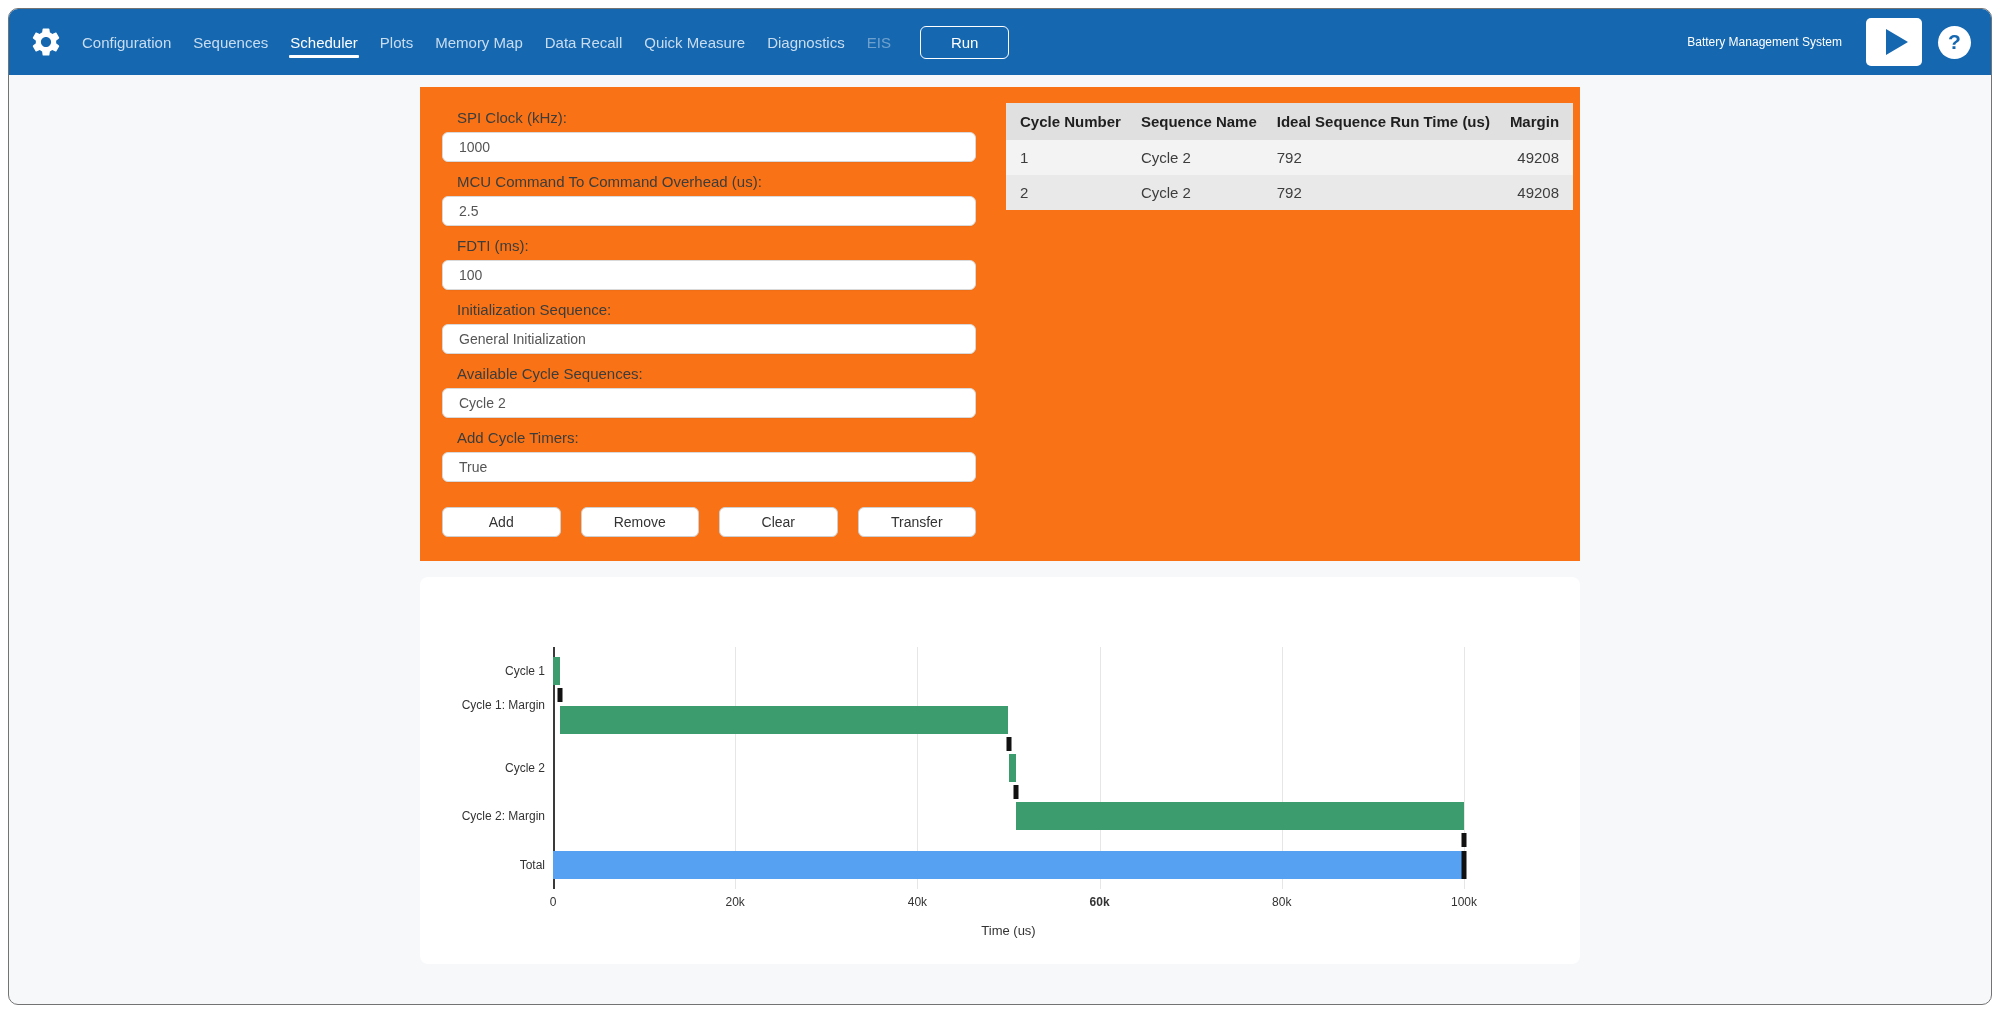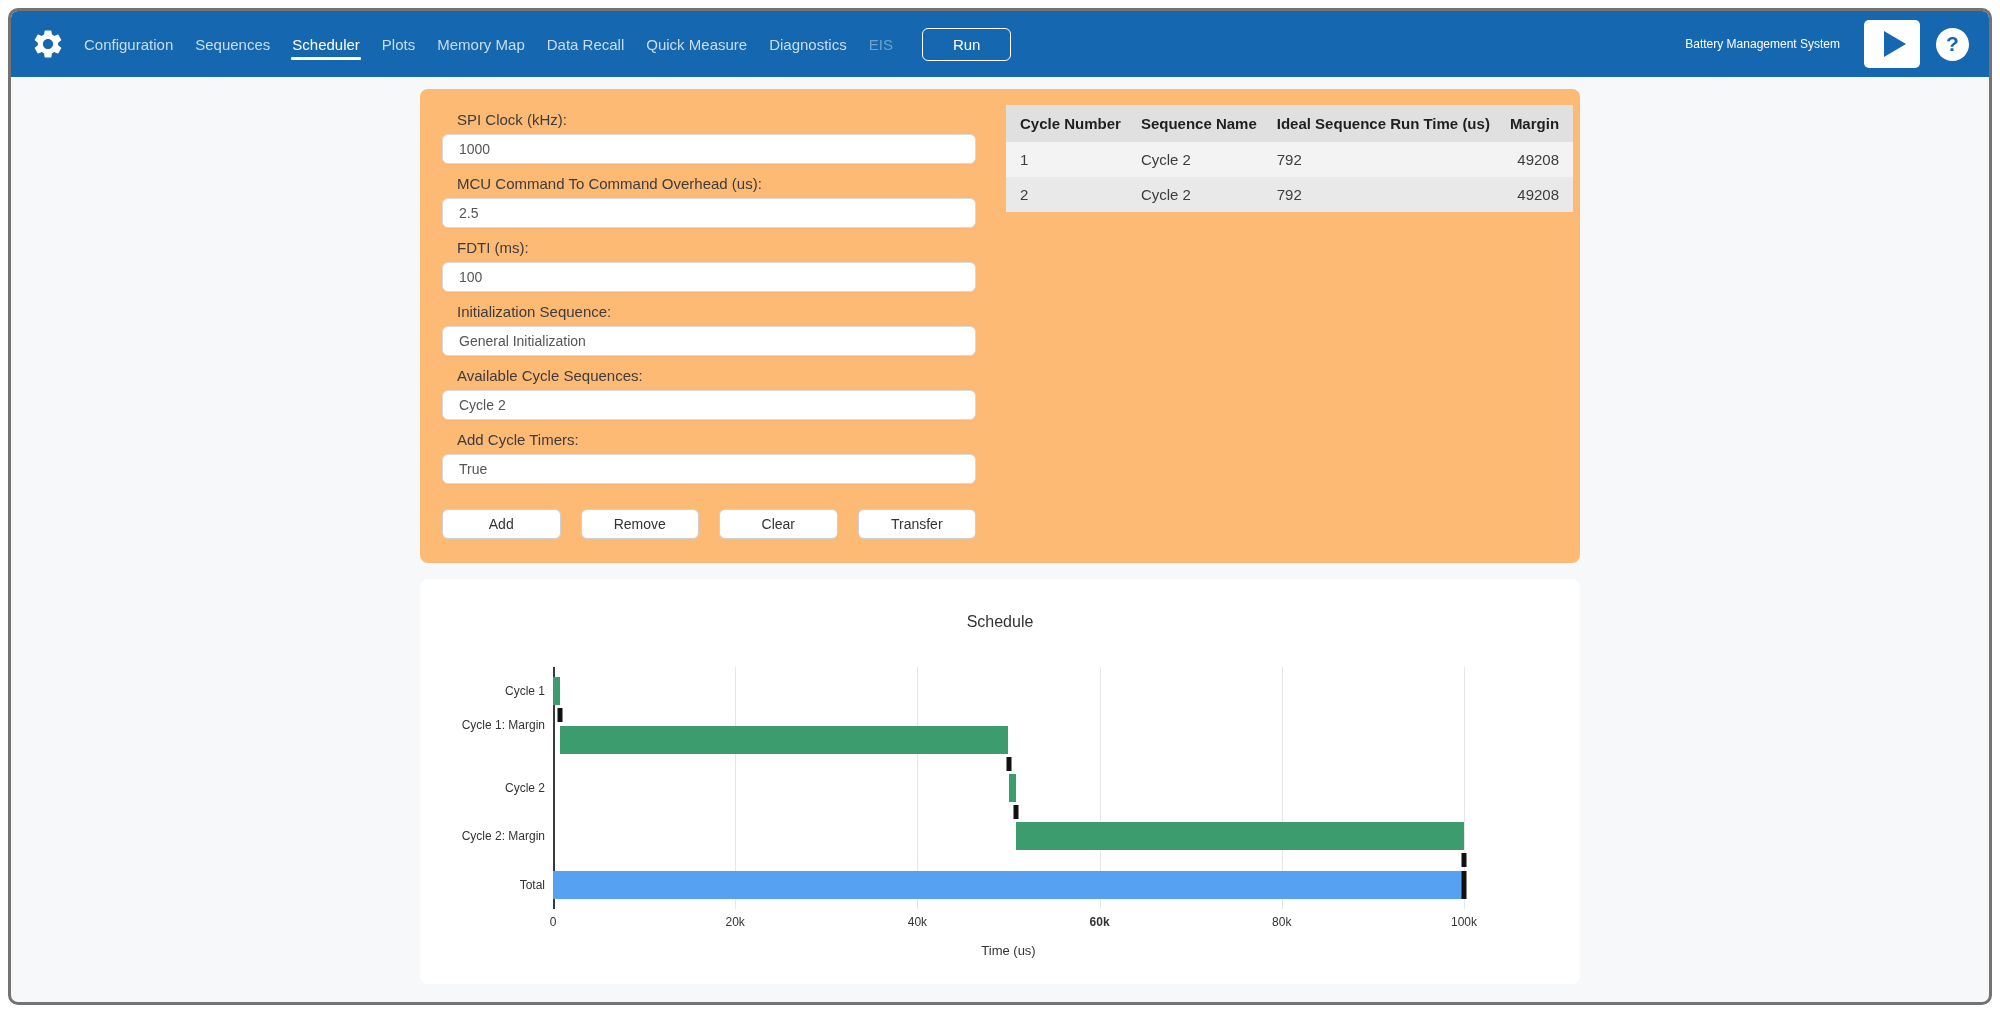--- a/index.html
+++ b/index.html
@@ -5,21 +5,21 @@
   * { box-sizing: border-box; }
   body {
     margin: 0;
     background: #ffffff;
     font-family: "Liberation Sans", sans-serif;
   }
   .app {
     width: 1984px;
     height: 997px;
     margin: 8px;
-    border: 3px solid #737373;
+    border: 1px solid #737373;
     border-radius: 10px;
     background: #f7f8fa;
     overflow: hidden;
   }
 
   
   .navbar {
     height: 66px;
     background: #1567b0;
     display: flex;
@@ -74,22 +74,22 @@
     background: #ffffff; color: #1567b0;
     font-weight: bold; font-size: 21px;
     display: flex; align-items: center; justify-content: center;
     cursor: pointer;
   }
 
   
   .config-card {
     width: 1160px;
     margin: 12px auto 0;
-    background: #fdba74;
-    border-radius: 8px;
+    background: #f97316;
+    border-radius: 0;
     padding: 14px 22px 24px;
     display: flex;
     align-items: flex-start;
   }
   .form-col { flex: 0 0 534px; width: 534px; }
   .field-label {
     display: block;
     font-size: 15px;
     color: #3c3c3c;
     margin: 11px 0 6px 15px;
@@ -235,21 +235,20 @@
                 <td>Cycle 2</td>
                 <td>792</td>
                 <td>49208</td>
               </tr>
             </tbody>
         </table>
       </div>
     </section>
 
     <section class="chart-card">
-      <div class="chart-title">Schedule</div>
       <div class="plot">
           <div class="gridline" style="left: 20%;"></div>
           <div class="gridline" style="left: 40%;"></div>
           <div class="gridline" style="left: 60%;"></div>
           <div class="gridline" style="left: 80%;"></div>
           <div class="gridline" style="left: 100%;"></div>
           <div class="axis-line"></div>
           <div class="row-label" style="top: 0px; height: 48.4px;">Cycle 1</div>
           <div class="bar" style="top: 10.2px; left: 0%; width: 0.792%; background: rgb(61, 156, 109);"></div>
           <div class="connector" style="left: 0.792%; top: 41.2px;"></div>

